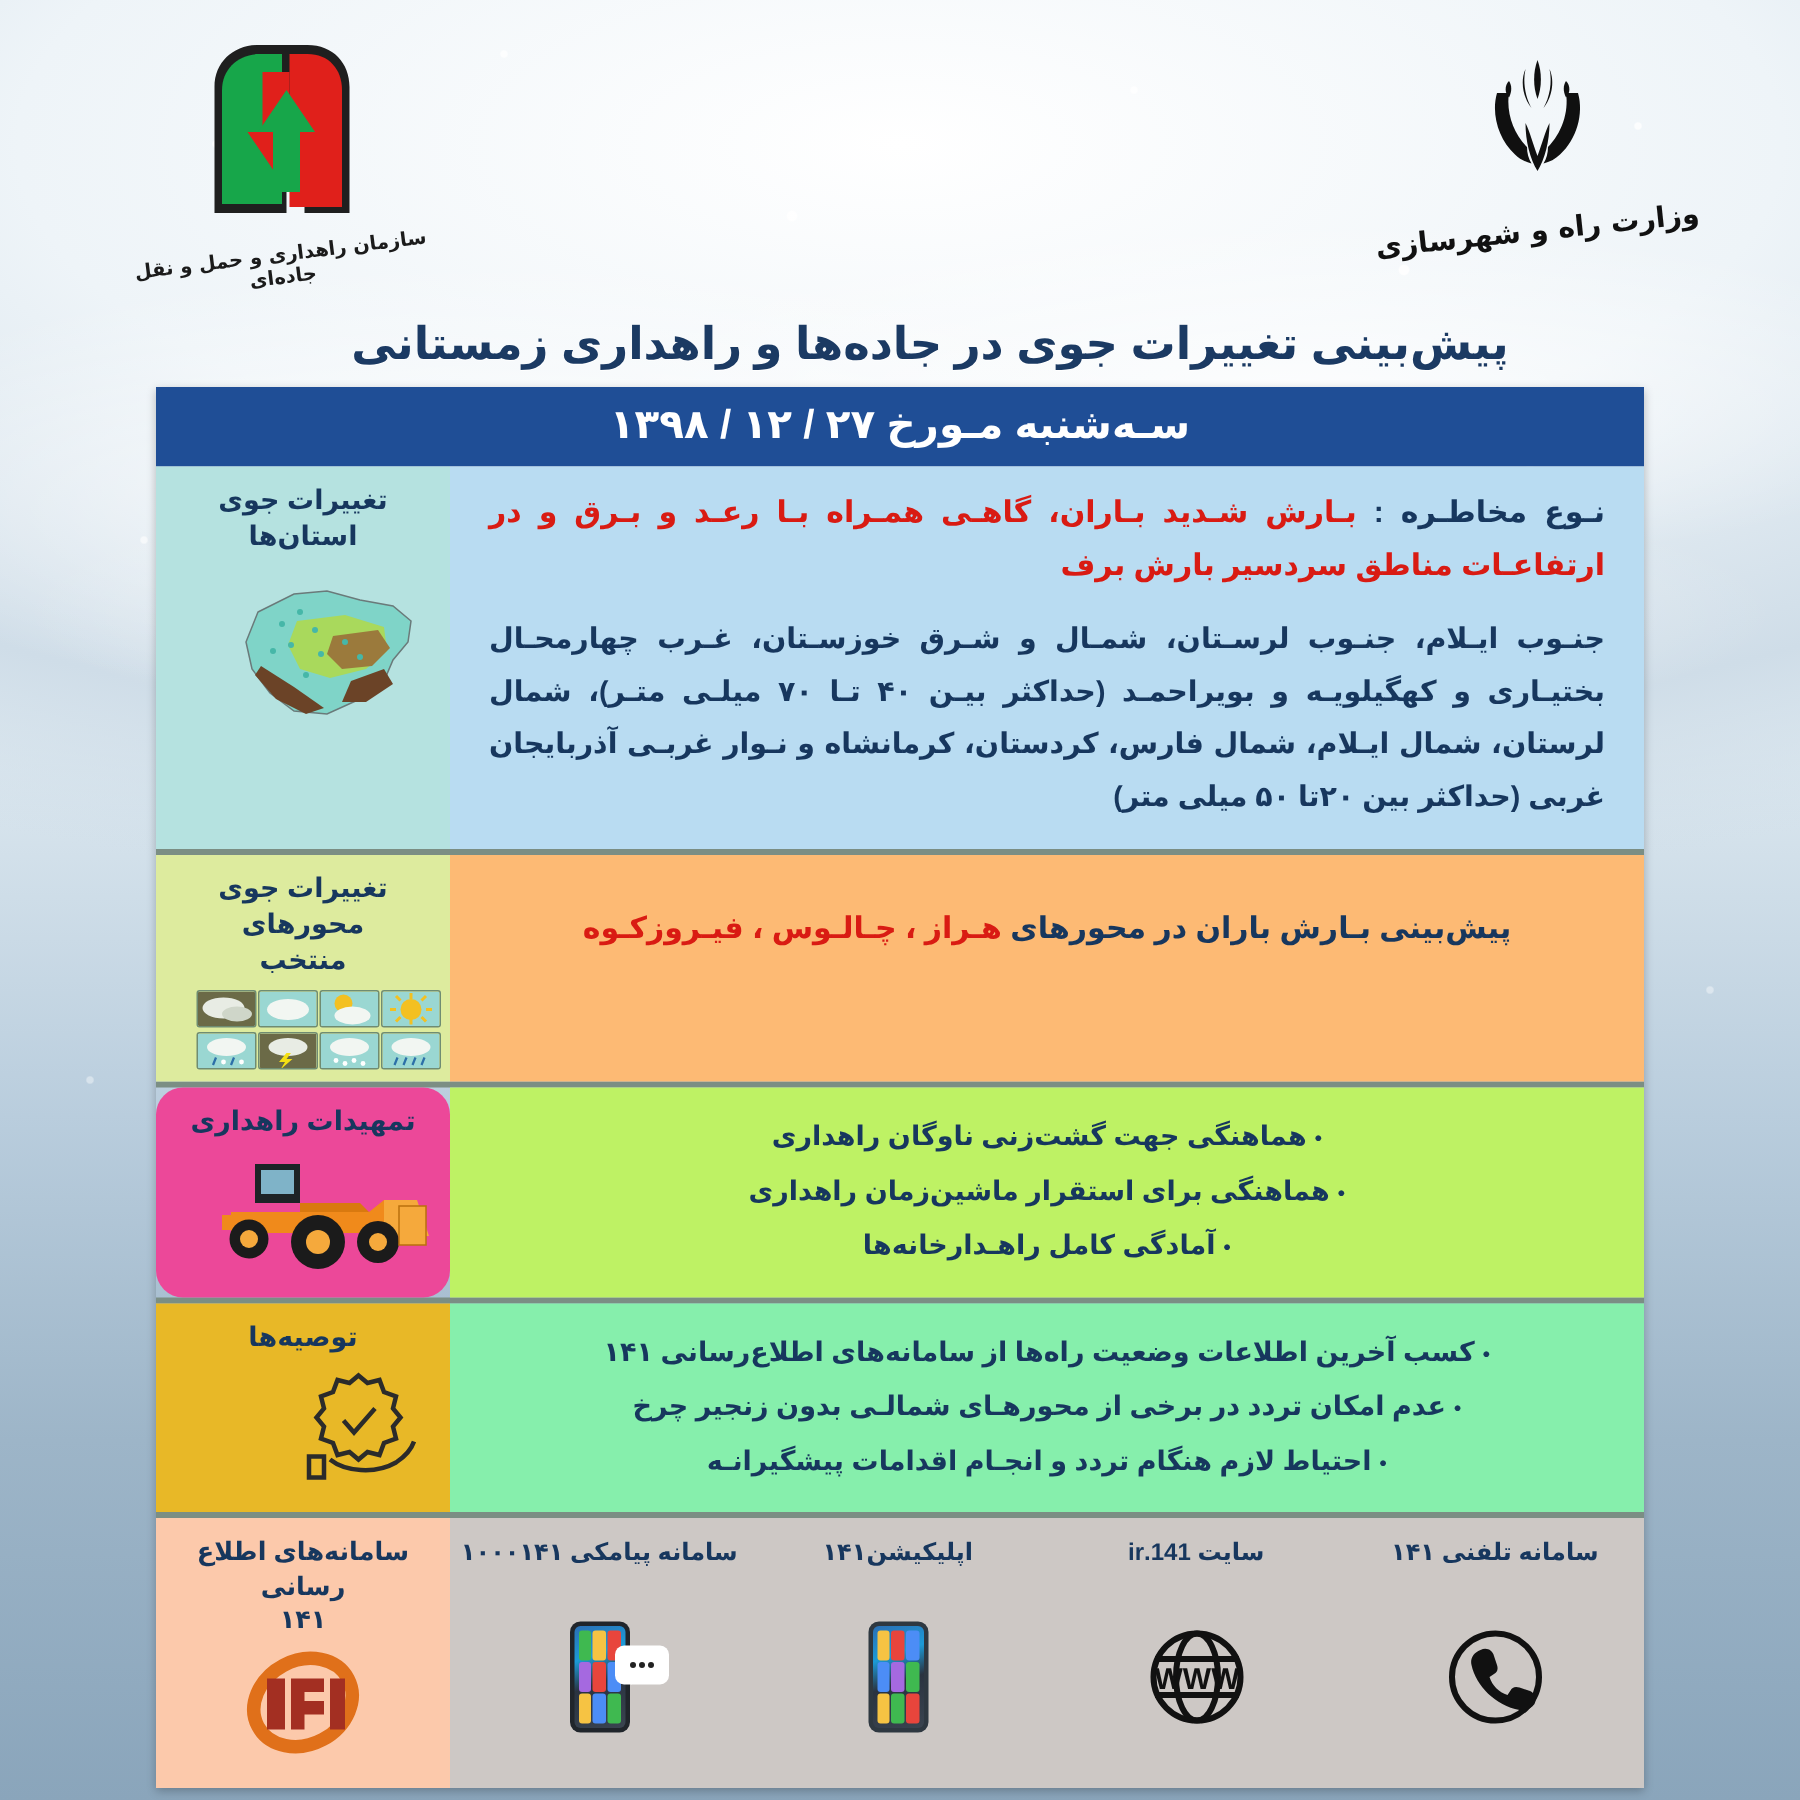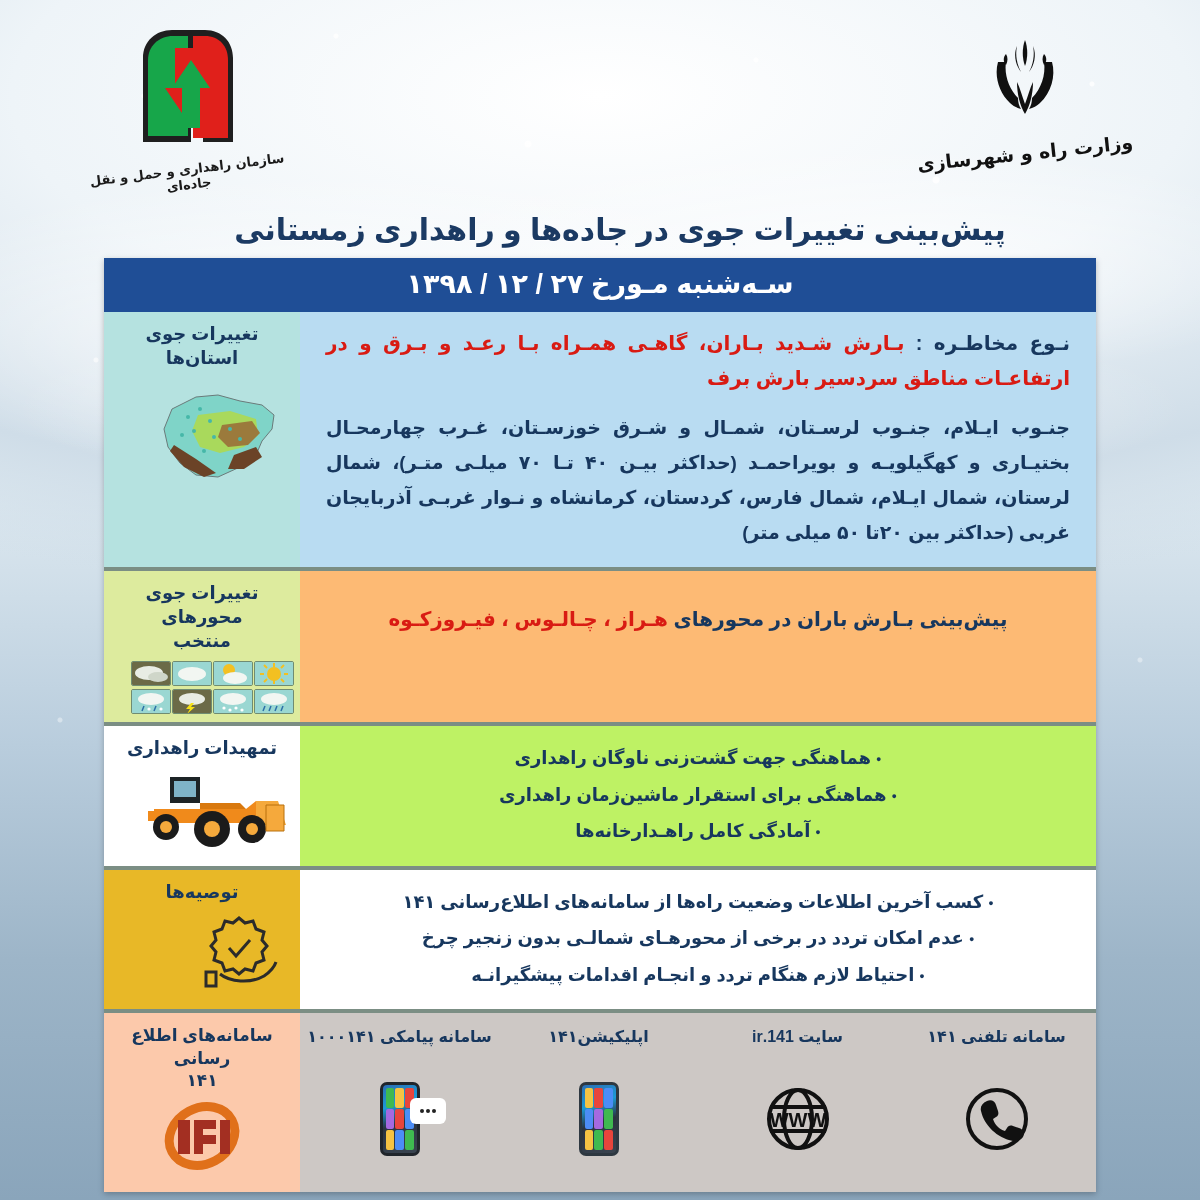--- a/index.html
+++ b/index.html
@@ -78,24 +78,24 @@
   }
   .label-cell .lbl{
     font-size:18px;font-weight:bold;color:#17375e;line-height:1.35;
   }
   .body-cell{flex:1 1 auto;box-sizing:border-box;padding:14px 26px 16px;}
   
   .r-weather .label-cell{background:#b5e2e0;}
   .r-weather .body-cell{background:#b9dcf2;}
   .r-axes   .label-cell{background:#ddeb9e;}
   .r-axes   .body-cell{background:#fdba74;}
-  .r-meas   .label-cell{background:#ffffff;}
+  .r-meas   .label-cell{background:#ec4899;border-radius:18px;}
   .r-meas   .body-cell{background:#bef264;}
   .r-rec    .label-cell{background:#e8b827;}
-  .r-rec    .body-cell{background:#ffffff;}
+  .r-rec    .body-cell{background:#86efac;}
   .sep{height:4px;background:#7b8e84;}
   
   .start-time{font-size:19px;font-weight:bold;color:#17375e;text-align:left;margin:2px 0 14px;}
   .hazard{font-size:20px;font-weight:bold;color:#d91b13;line-height:1.75;text-align:justify;margin-bottom:14px;}
   .hazard .lead{color:#17375e;}
   .regions{font-size:19px;font-weight:bold;color:#17375e;line-height:1.85;text-align:justify;}
   .axes-text{font-size:20px;font-weight:bold;color:#17375e;text-align:center;padding:22px 0 18px;}
   .axes-text .hl{color:#d91b13;}
   ul.bullets{margin:0;padding:0;list-style:none;}
   ul.bullets li{

